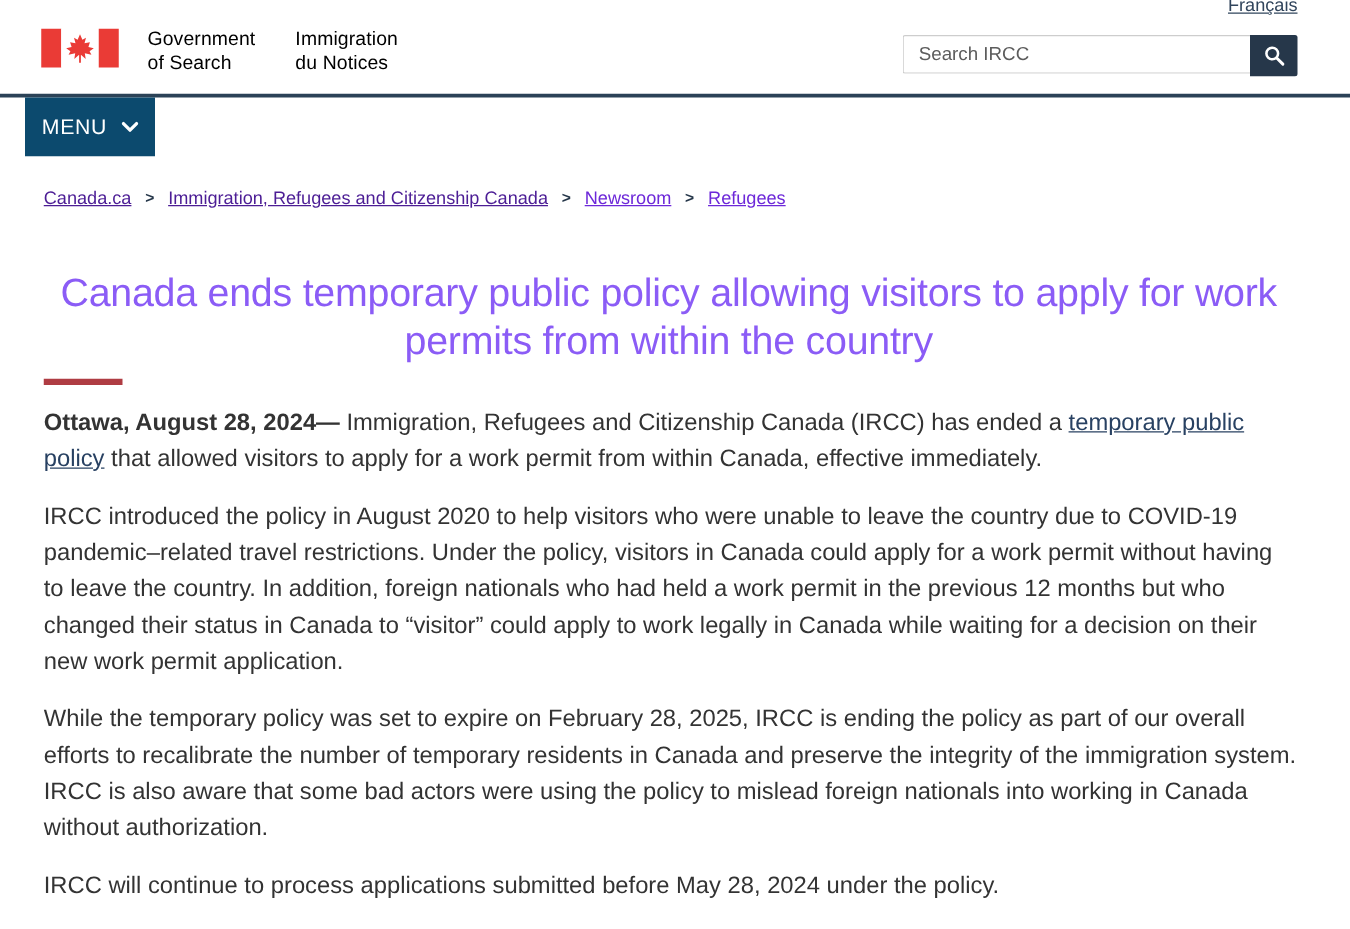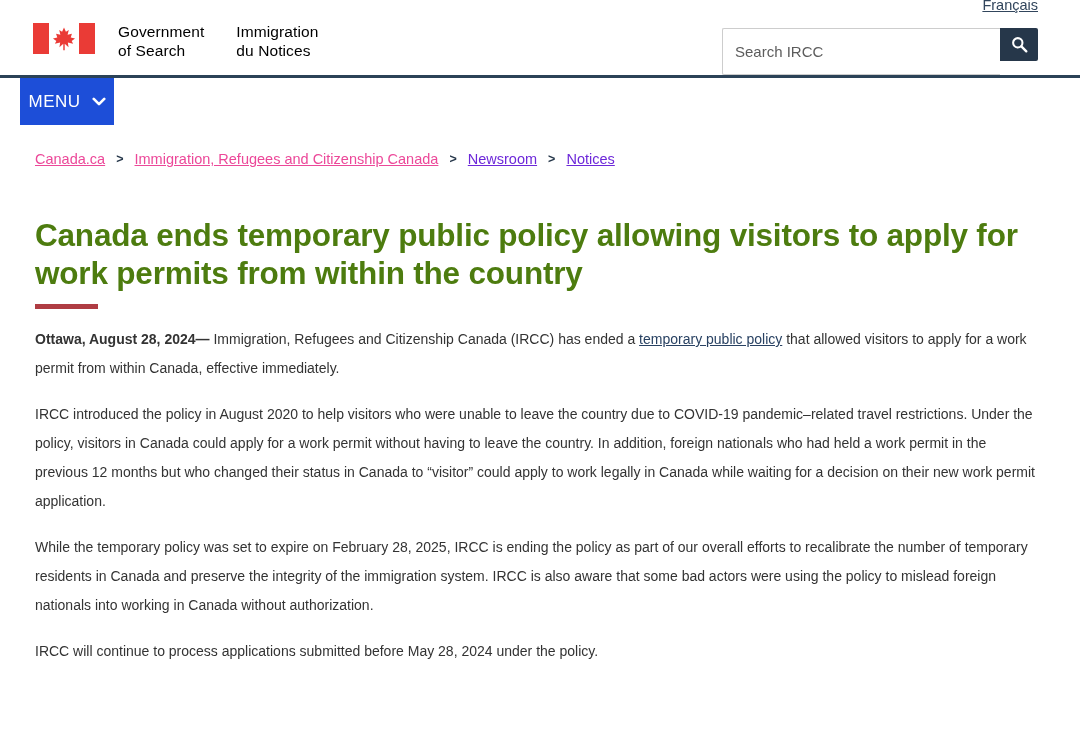--- a/index.html
+++ b/index.html
@@ -20,59 +20,59 @@
   .flag .white { width: 30px; background: #fff; display: flex; align-items: center; justify-content: center; }
   .wordmark { display: flex; margin-left: 23px; gap: 32px; }
   .wordmark .col { font-size: 15.5px; line-height: 19px; color: #000; letter-spacing: 0.1px; }
 
   .lang-link {
     position: absolute; top: -3px; right: 42px;
     font-size: 14.5px; color: #31455c; text-decoration: underline; cursor: pointer;
   }
   .search-row { position: absolute; top: 28px; right: 42px; display: flex; }
   .search-input {
-    width: 278px; height: 47px;
+    width: 278px; height: 31px;
     border: 1px solid #cdcdcd; border-right: none;
     font-family: "Liberation Sans", sans-serif;
     font-size: 15px; color: #555; padding: 0 12px; outline: none;
     border-radius: 2px 0 0 2px;
   }
   .search-input::placeholder { color: #5c5c5c; opacity: 1; }
   .search-btn {
     width: 38px; height: 33px; background: #26374A; border: none;
     display: flex; align-items: center; justify-content: center;
     cursor: pointer; border-radius: 0 2px 2px 0;
   }
 
   
   .nav-strip { border-top: 3px solid #2b4257; height: 0; }
   .menu-btn {
-    margin-left: 20px; width: 94px; height: 47px;
-    background: #1d4ed8; color: #fff; border: none;
+    margin-left: 20px; width: 104px; height: 47px;
+    background: #0c4a6e; color: #fff; border: none;
     display: flex; align-items: center; justify-content: center; gap: 11px;
     font-family: "Liberation Sans", sans-serif;
     font-size: 17px; letter-spacing: 0.5px; cursor: pointer;
   }
 
   
   .breadcrumb { margin: 24px 42px 0 35px; font-size: 14.5px; line-height: 20px; }
-  .breadcrumb a { color: #ec4899; text-decoration: underline; cursor: pointer; }
+  .breadcrumb a { color: #4c1d95; text-decoration: underline; cursor: pointer; }
   .breadcrumb a.visited { color: #6d28d9; }
   .breadcrumb .sep { color: #26374A; font-weight: 700; font-size: 12.5px; margin: 0 7px; position: relative; top: -1px; }
 
   
   main { padding: 0 42px 0 35px; }
   h1 {
     margin-top: 46px;
-    font-size: 31.5px; line-height: 38px; font-weight: 700;
-    color: #4d7c0f; letter-spacing: -0.2px; max-width: 1000px;
+    font-size: 31.5px; line-height: 38px; font-weight: 400;
+    color: #8b5cf6; letter-spacing: -0.2px; max-width: 1000px; text-align: center;
   }
   .h1-underline { width: 63px; height: 5px; background: #AF3C43; margin-top: 12px; }
   .article-body { margin-top: 12px; max-width: 1005px; }
-  .article-body p { font-size: 14px; line-height: 29px; margin-top: 17px; color: #333; }
+  .article-body p { font-size: 19px; line-height: 29px; margin-top: 17px; color: #333; }
   .article-body p:first-child { margin-top: 16px; }
   .article-body a { color: #284162; text-decoration: underline; cursor: pointer; }
   .article-body b { font-weight: 700; }
 </style>
 </head>
 <body>
 
 <header class="header-top">
   <div class="logo-row">
     <div class="flag">
@@ -117,21 +117,21 @@
   </svg>
 </button>
 
 <nav class="breadcrumb">
   <a>Canada.ca</a>
   <span class="sep">&gt;</span>
   <a>Immigration, Refugees and Citizenship Canada</a>
   <span class="sep">&gt;</span>
   <a class="visited">Newsroom</a>
   <span class="sep">&gt;</span>
-  <a class="visited">Notices</a>
+  <a class="visited">Refugees</a>
 </nav>
 
 <main>
   <h1>Canada ends temporary public policy allowing visitors to apply for work permits from within the country</h1>
   <div class="h1-underline"></div>
 
   <div class="article-body">
     <p><b>Ottawa, August 28, 2024—</b><span> Immigration, Refugees and Citizenship Canada (IRCC) has ended a </span><a>temporary public policy</a><span> that allowed visitors to apply for a work permit from within Canada, effective immediately.</span></p>
 
     <p>IRCC introduced the policy in August 2020 to help visitors who were unable to leave the country due to COVID-19 pandemic–related travel restrictions. Under the policy, visitors in Canada could apply for a work permit without having to leave the country. In addition, foreign nationals who had held a work permit in the previous 12 months but who changed their status in Canada to “visitor” could apply to work legally in Canada while waiting for a decision on their new work permit application.</p>

